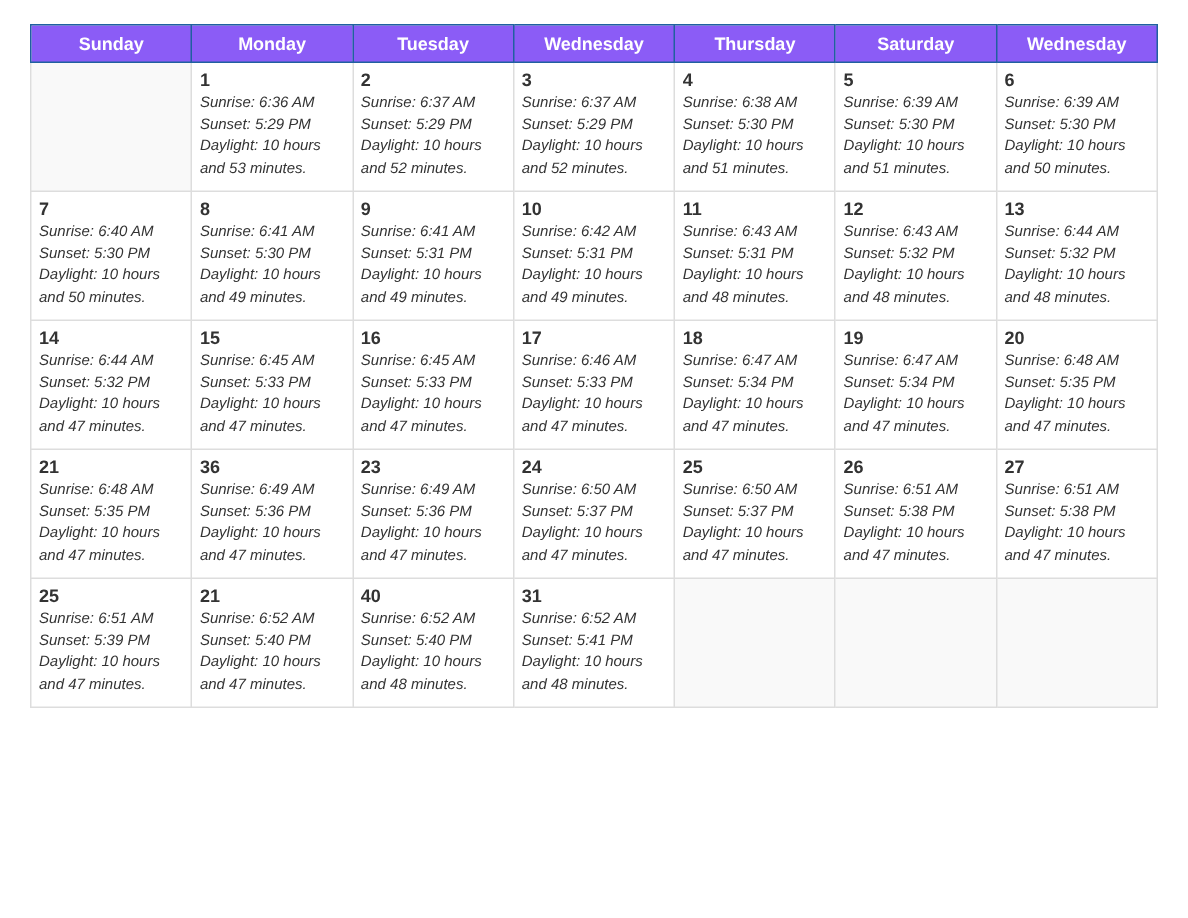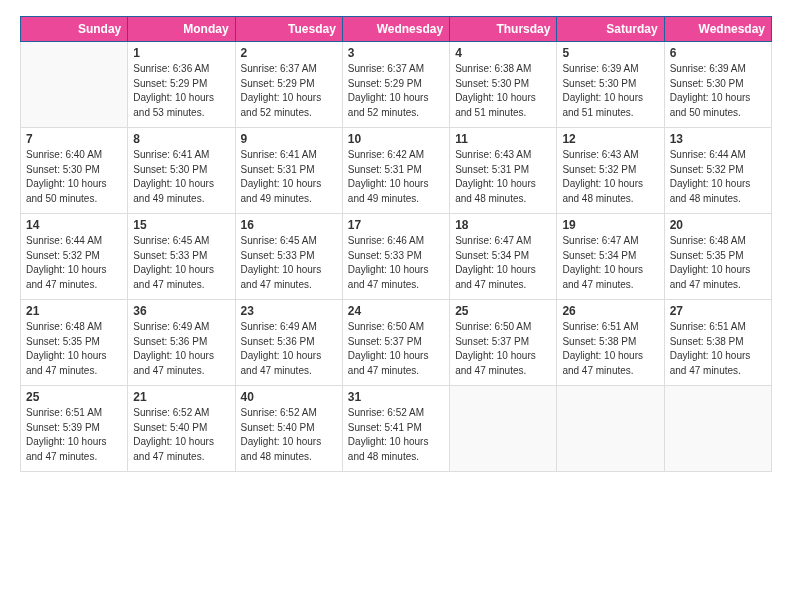--- a/index.html
+++ b/index.html
@@ -36,23 +36,23 @@
       color: #333;
       font-weight: normal;
     }
     .calendar {
       width: 100%;
       border-collapse: collapse;
       border: 1px solid #ccc;
       font-size: 11px;
     }
     .calendar thead tr th {
-      background: #ec4899;
+      background: #8b5cf6;
       color: #fff;
-      text-align: right;
+      text-align: center;
       padding: 5px 6px;
       font-size: 12px;
       font-weight: bold;
       border: 1px solid #2060a0;
     }
     .calendar tbody tr td {
       vertical-align: top;
       padding: 4px 5px;
       border: 1px solid #ddd;
       height: 86px;
@@ -66,20 +66,21 @@
     .day-number {
       font-weight: bold;
       font-size: 12px;
       margin-bottom: 2px;
       display: block;
     }
     .day-info {
       font-size: 10px;
       line-height: 1.45;
       color: #333;
+      font-style: italic;
     }
     .logo-wrapper {
       display: flex;
       align-items: center;
       gap: 0;
     }
     .logo-svg {
       width: 60px;
       height: 44px;
     }

